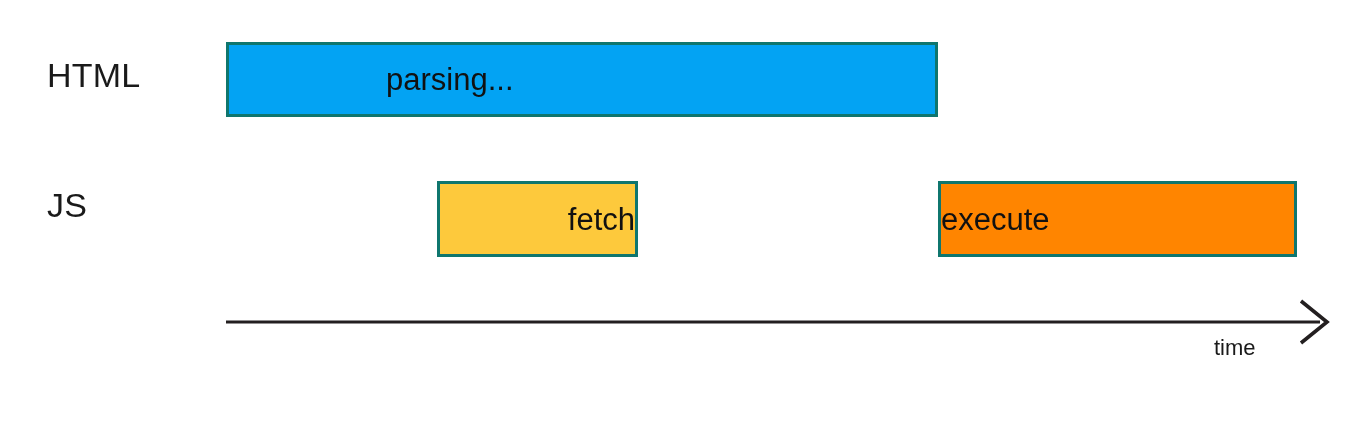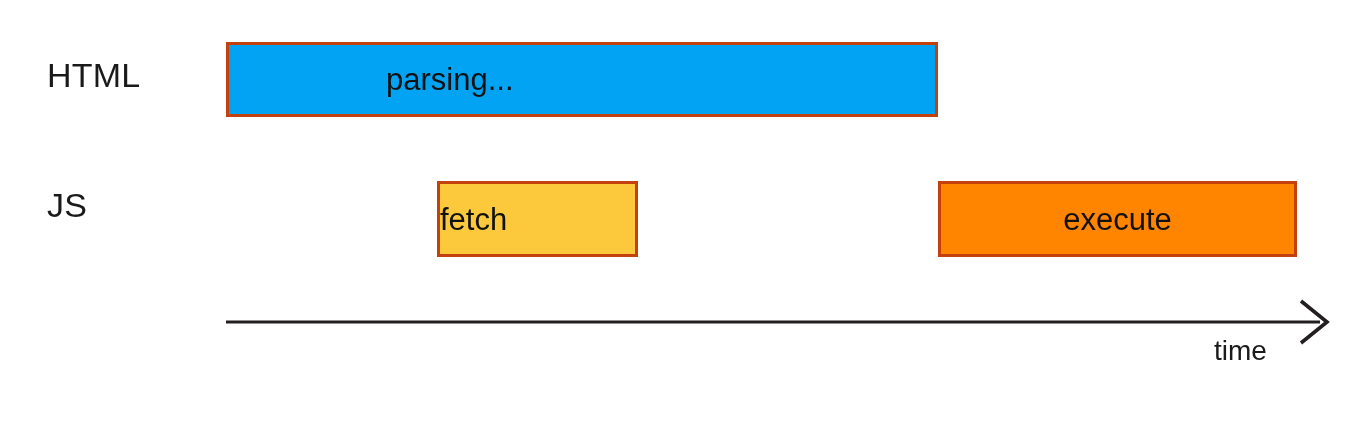--- a/index.html
+++ b/index.html
@@ -26,21 +26,21 @@
     letter-spacing: 0.2px;
     color: #1a1a1a;
     white-space: nowrap;
   }
   #label-html { left: 47px; top: 58px; }
   #label-js   { left: 47px; top: 188px; }
 
   .bar {
     position: absolute;
     box-sizing: border-box;
-    border: 3px solid #c2410c;
+    border: 3px solid #0f766e;
     display: flex;
     align-items: center;
     overflow: hidden;
   }
   .bar-text {
     font-size: 31px;
     line-height: 1;
     color: #111111;
     white-space: nowrap;
   }
@@ -62,50 +62,49 @@
     right: 22px;
   }
 
   
   #bar-fetch {
     left: 437px;
     top: 181px;
     width: 201px;
     height: 76px;
     background: #FDC93C;
-    justify-content: flex-start;
+    justify-content: flex-end;
   }
 
   
   #bar-execute {
     left: 938px;
     top: 181px;
     width: 359px;
     height: 76px;
     background: #FF8500;
-    justify-content: center;
   }
 
   
   #time-axis {
     position: absolute;
     left: 220px;
     top: 295px;
     width: 1120px;
     height: 60px;
   }
   #time-axis svg {
     display: block;
     overflow: visible;
   }
   #time-label {
     position: absolute;
     left: 1214px;
     top: 337px;
-    font-size: 28px;
+    font-size: 22px;
     line-height: 1;
     color: #1a1a1a;
     white-space: nowrap;
   }
 </style>
 </head>
 <body>
 
 <div id="stage">
 

